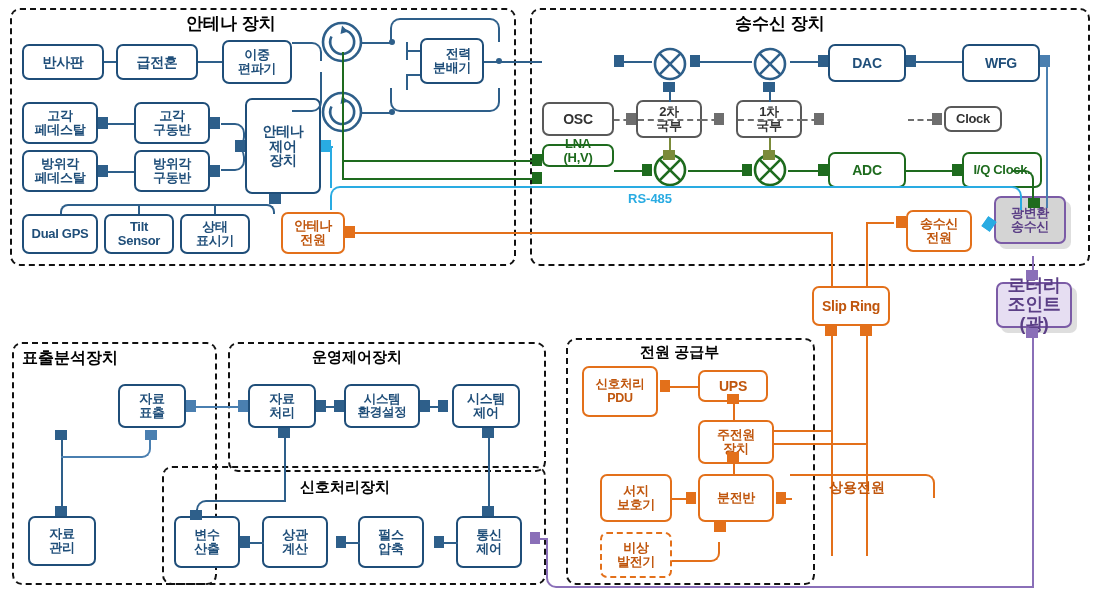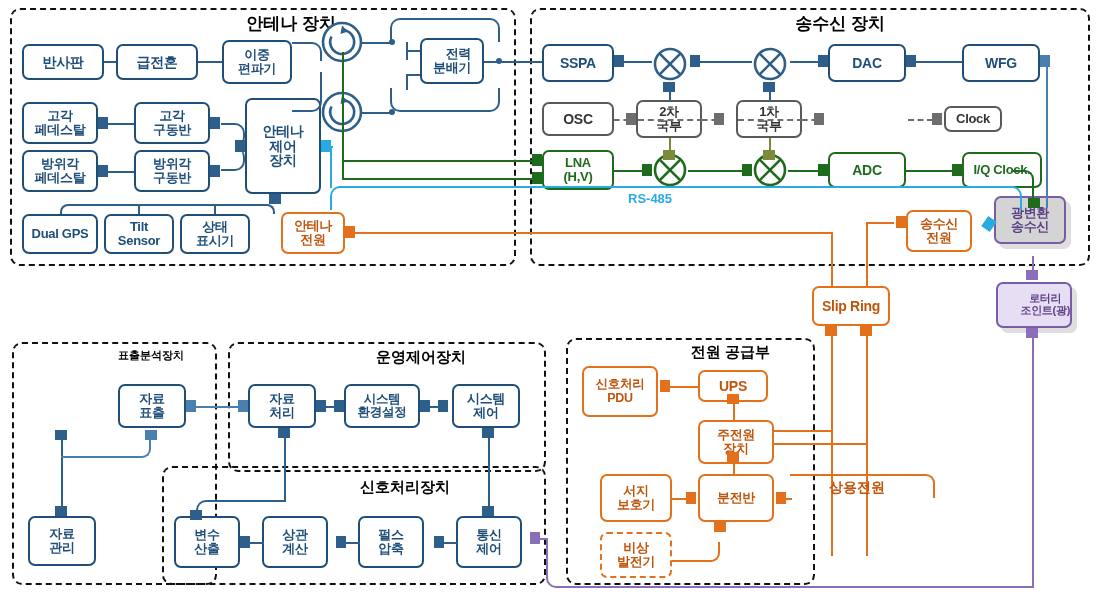--- a/index.html
+++ b/index.html
@@ -1,21 +1,21 @@
 <!DOCTYPE html>
 <html><head>
 <meta charset="utf-8">
 <style>
   html,body{margin:0;padding:0;background:#ffffff;}
   body{font-family:"Liberation Sans","DejaVu Sans",sans-serif;}
   #canvas{position:relative;width:1096px;height:616px;background:#fff;overflow:hidden;}
 
   
   .group{position:absolute;border:2.5px dashed #111;border-radius:10px;box-sizing:border-box;}
-  .group-title{position:absolute;font-weight:bold;color:#000;text-align:right;white-space:nowrap;}
+  .group-title{position:absolute;font-weight:bold;color:#000;text-align:left;white-space:nowrap;}
 
   
   .blk{position:absolute;box-sizing:border-box;display:flex;align-items:center;justify-content:center;
        text-align:center;border-radius:7px;font-weight:bold;line-height:1.06;letter-spacing:-0.3px;}
   .blue{border:2.2px solid #1F4E79;color:#1F4E79;background:#fff;}
   .green{border:2.2px solid #1E6B1E;color:#1E6B1E;background:#fff;}
   .gray{border:2.2px solid #595959;color:#333;background:#fff;}
   .orange{border:2.2px solid #E3701A;color:#C0560D;background:#fff;}
   .orange-dash{border:2.2px dashed #E3701A;color:#C0560D;background:#fff;}
   .purple{border:2.2px solid #7B5BA6;color:#5B3F86;background:#E6DEF2;}
@@ -67,21 +67,21 @@
 
 <div id="canvas">
 
   <div class="group" style="left:10px;top:8px;width:506px;height:258px;"></div>
   <div class="group-title" style="left:186px;top:12px;width:150px;font-size:17px;">안테나 장치</div>
 
   <div class="group" style="left:530px;top:8px;width:560px;height:258px;"></div>
   <div class="group-title" style="left:735px;top:12px;width:150px;font-size:17px;">송수신 장치</div>
 
   <div class="group" style="left:12px;top:342px;width:205px;height:243px;"></div>
-  <div class="group-title" style="left:30px;top:348px;width:154px;font-size:11px;">표출분석장치</div>
+  <div class="group-title" style="left:22px;top:348px;width:154px;font-size:16px;">표출분석장치</div>
 
   <div class="group" style="left:228px;top:342px;width:318px;height:130px;"></div>
   <div class="group-title" style="left:312px;top:348px;width:154px;font-size:15px;">운영제어장치</div>
 
   <div class="group" style="left:162px;top:466px;width:384px;height:119px;"></div>
   <div class="group-title" style="left:300px;top:478px;width:150px;font-size:15px;">신호처리장치</div>
 
   <div class="group" style="left:566px;top:338px;width:249px;height:247px;"></div>
   <div class="group-title" style="left:640px;top:343px;width:130px;font-size:15px;">전원 공급부</div>
 
@@ -161,42 +161,39 @@
   <div class="ah ah-r a-blue" style="left:235px;top:140px;"></div>
   <div class="elb" style="left:221px;top:147px;width:24px;height:24px;border:2.6px solid #2E5F8A;border-left:0;border-top-right-radius:10px;border-bottom-right-radius:10px;border-bottom:2.6px solid #2E5F8A;border-top:0;"></div>
   <div class="ah ah-l a-blue" style="left:210px;top:165px;"></div>
 
   <div class="elb" style="left:60px;top:204px;width:215px;height:10px;border:2.6px solid #2E5F8A;border-bottom:0;border-top-left-radius:8px;border-top-right-radius:8px;"></div>
   <div class="ln v c-blue" style="left:138px;top:204px;height:10px;"></div>
   <div class="ln v c-blue" style="left:214px;top:204px;height:10px;"></div>
   <div class="ln v c-blue" style="left:275px;top:204px;height:0px;"></div>
   <div class="ah ah-u a-blue" style="left:269px;top:194px;"></div>
 
-  <div class="blk blue" style="left:542px;top:44px;width:72px;height:38px;font-size:14px;">
-      <span>SSPA</span>
-    </div>
   <div class="blk blue" style="left:828px;top:44px;width:78px;height:38px;font-size:14px;text-align:center;">
       <span>DAC</span>
     </div>
   <div class="blk blue" style="left:962px;top:44px;width:78px;height:38px;font-size:14px;">
       <span>WFG</span>
     </div>
 
   <div class="blk gray" style="left:542px;top:102px;width:72px;height:34px;font-size:14px;">
       <span>OSC</span>
     </div>
   <div class="blk gray" style="left:636px;top:100px;width:66px;height:38px;font-size:13px;white-space:pre-line;"><span>2차
 국부</span></div>
   <div class="blk gray" style="left:736px;top:100px;width:66px;height:38px;font-size:13px;white-space:pre-line;"><span>1차
 국부</span></div>
   <div class="blk gray" style="left:944px;top:106px;width:58px;height:26px;font-size:13px;">
       <span>Clock</span>
     </div>
 
-  <div class="blk green" style="left:542px;top:150px;width:72px;height:40px;font-size:13px;white-space:pre-line;"><span>LNA
+  <div class="blk green" style="left:542px;top:144px;width:72px;height:23px;font-size:13px;white-space:pre-line;align-items:flex-end;"><span>LNA
 (H,V)</span></div>
   <div class="blk green" style="left:828px;top:152px;width:78px;height:36px;font-size:14px;">
       <span>ADC</span>
     </div>
   <div class="blk green" style="left:962px;top:152px;width:80px;height:36px;font-size:13px;">
       <span>I/Q Clock.</span>
     </div>
 
   <div class="blk orange" style="left:906px;top:210px;width:66px;height:42px;font-size:13px;white-space:pre-line;"><span>송수신
 전원</span></div>
@@ -284,21 +281,21 @@
   <div class="elb" style="left:1012px;top:170px;width:22px;height:38px;border:2.6px solid #1E6B1E;border-left:0;border-bottom:0;border-top-right-radius:9px;"></div>
   <div class="ah ah-d a-green" style="left:1028px;top:198px;"></div>
 
   <div class="ln v c-blueL" style="left:1046px;top:61px;height:147px;"></div>
   <div class="ln h c-blueL" style="left:1040px;top:61px;width:8px;"></div>
   <div class="ah ah-l a-blueL" style="left:1040px;top:55px;"></div>
 
   <div class="blk orange" style="left:812px;top:286px;width:78px;height:40px;font-size:14px;">
       <span>Slip Ring</span>
     </div>
-  <div class="blk purple shadow" style="left:996px;top:282px;width:76px;height:46px;font-size:11px;white-space:pre-line;justify-content:flex-end;"><span>로터리
+  <div class="blk purple shadow" style="left:996px;top:282px;width:76px;height:46px;font-size:18px;white-space:pre-line;"><span>로터리
 조인트(광)</span></div>
 
   <div class="ln v c-purple" style="left:1032px;top:256px;height:16px;"></div>
   <div class="ah ah-d a-purple" style="left:1026px;top:270px;"></div>
 
   <div class="ln v c-purple" style="left:1032px;top:328px;height:260px;"></div>
   <div class="ah ah-u a-purple" style="left:1026px;top:328px;"></div>
   <div class="elb" style="left:546px;top:562px;width:488px;height:26px;border:2.6px solid #8A6FB8;border-top:0;border-right:0;border-bottom-left-radius:10px;border-bottom:2.6px solid #8A6FB8;border-left:2.6px solid #8A6FB8;"></div>
   <div class="ln v c-purple" style="left:546px;top:538px;height:26px;"></div>
   <div class="ln h c-purple" style="left:540px;top:538px;width:8px;"></div>

